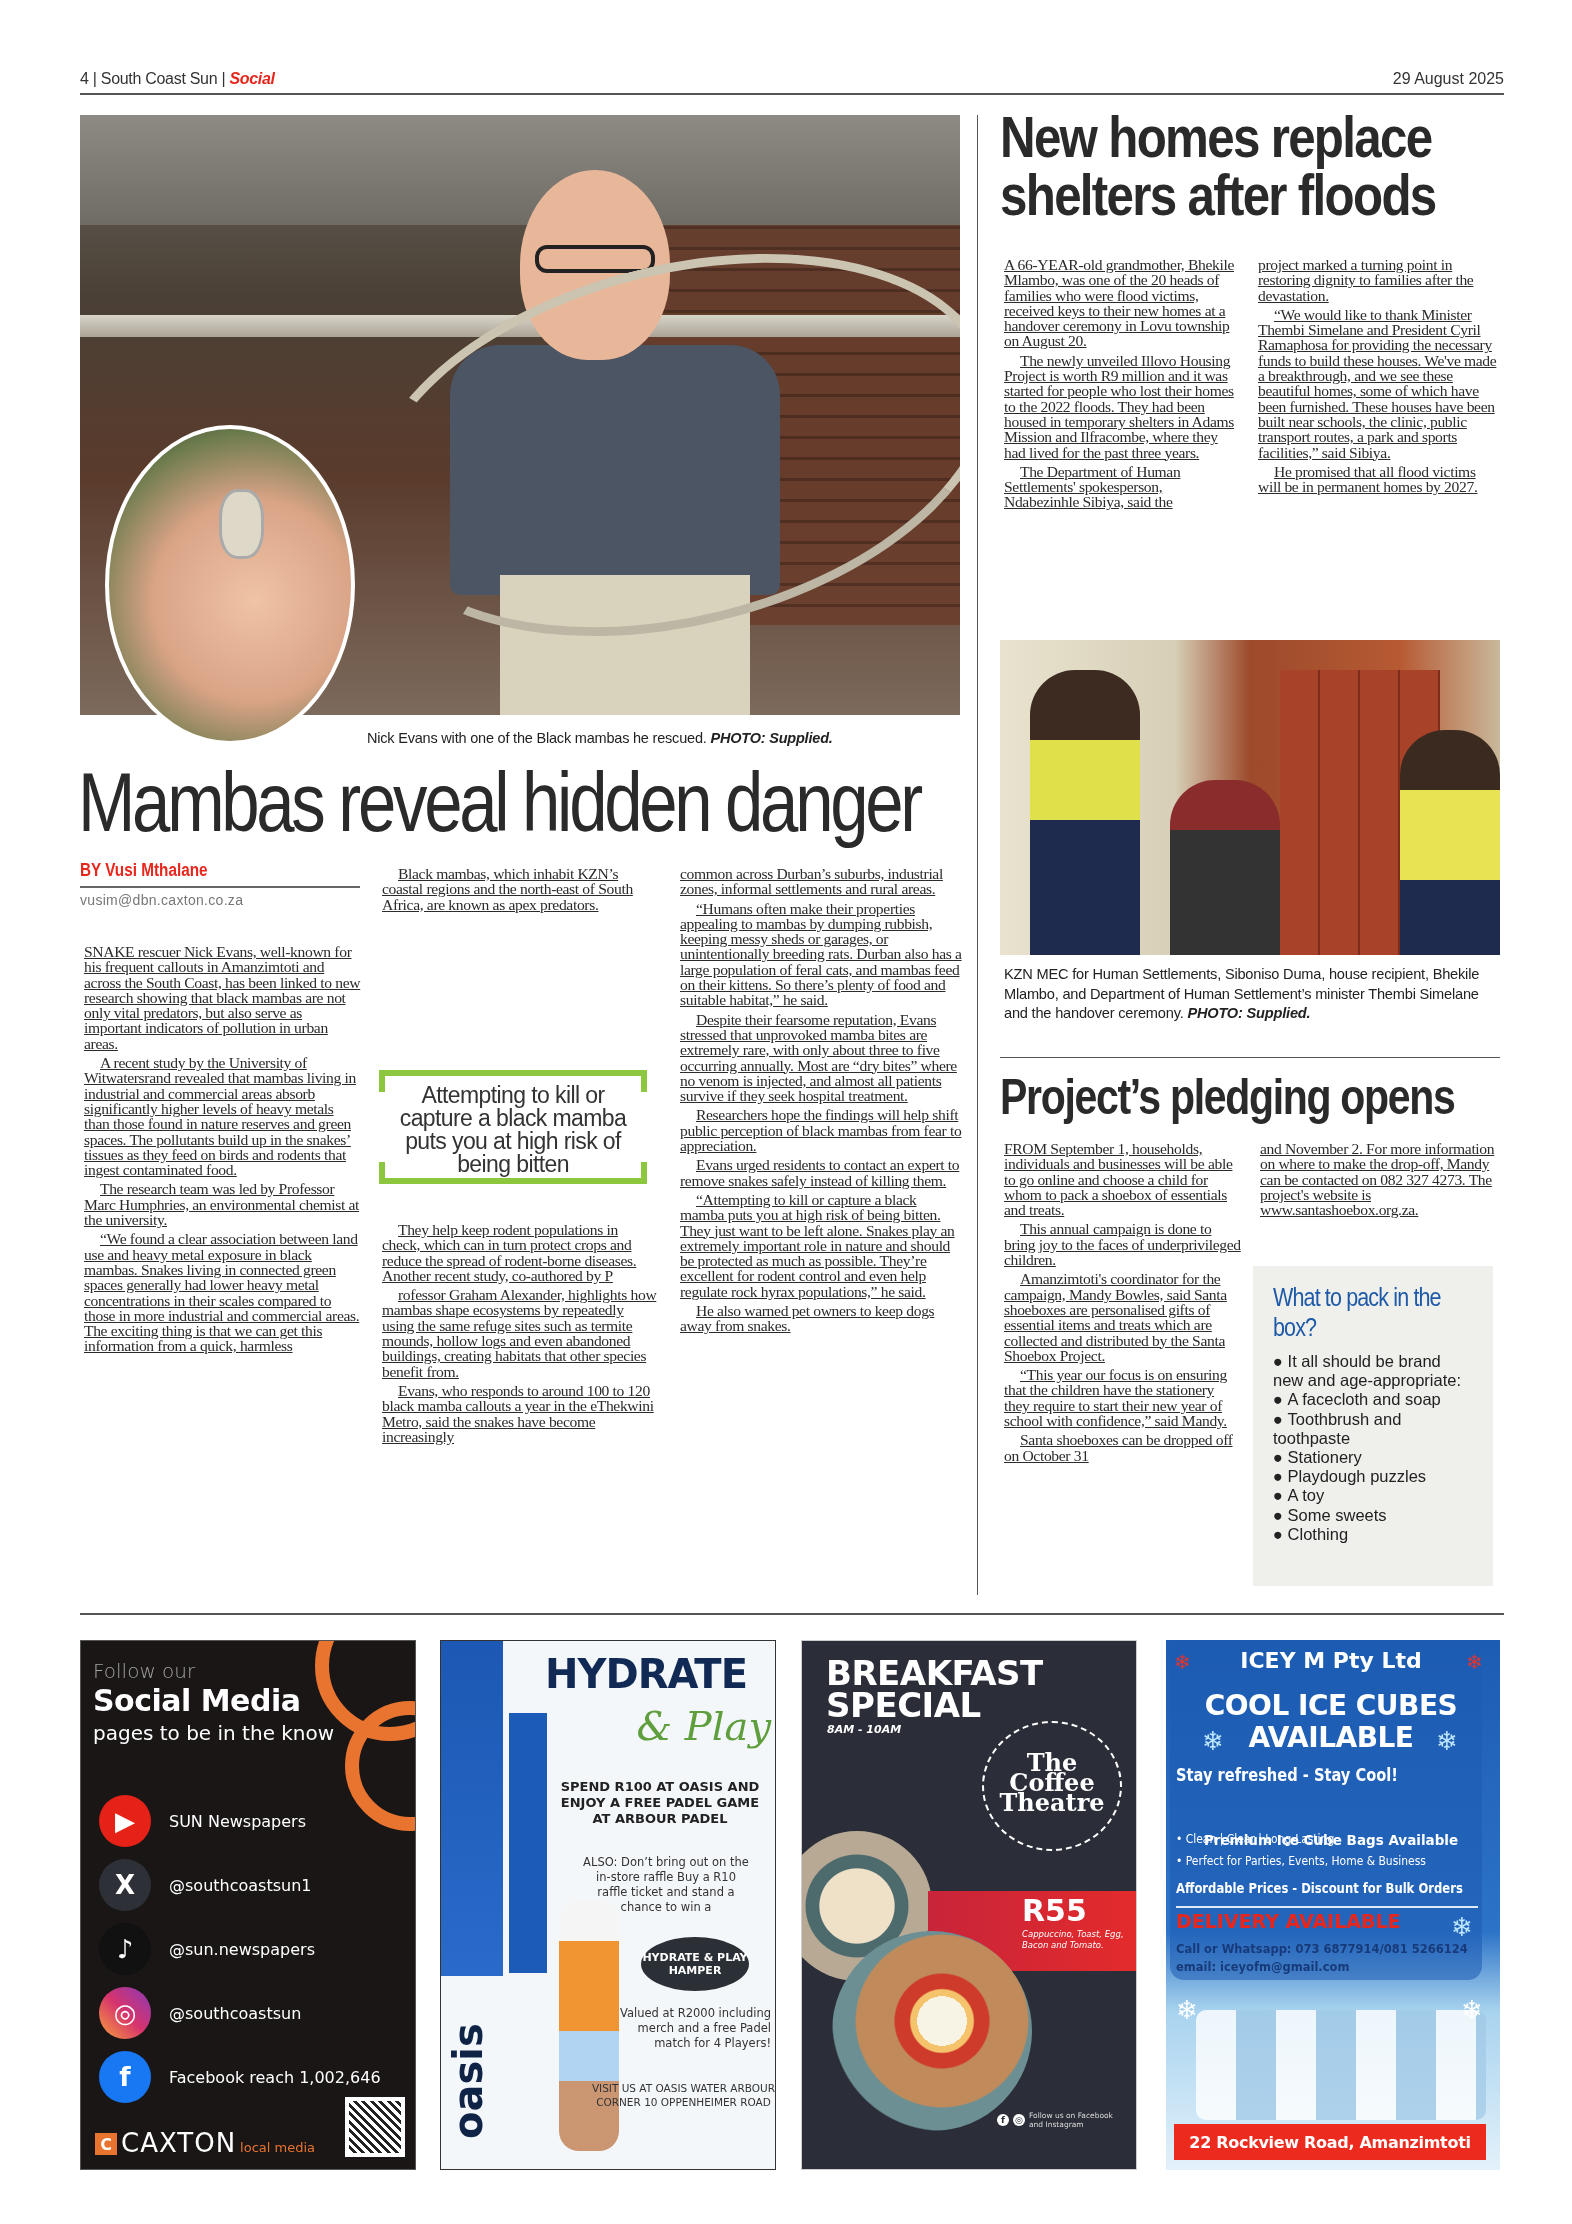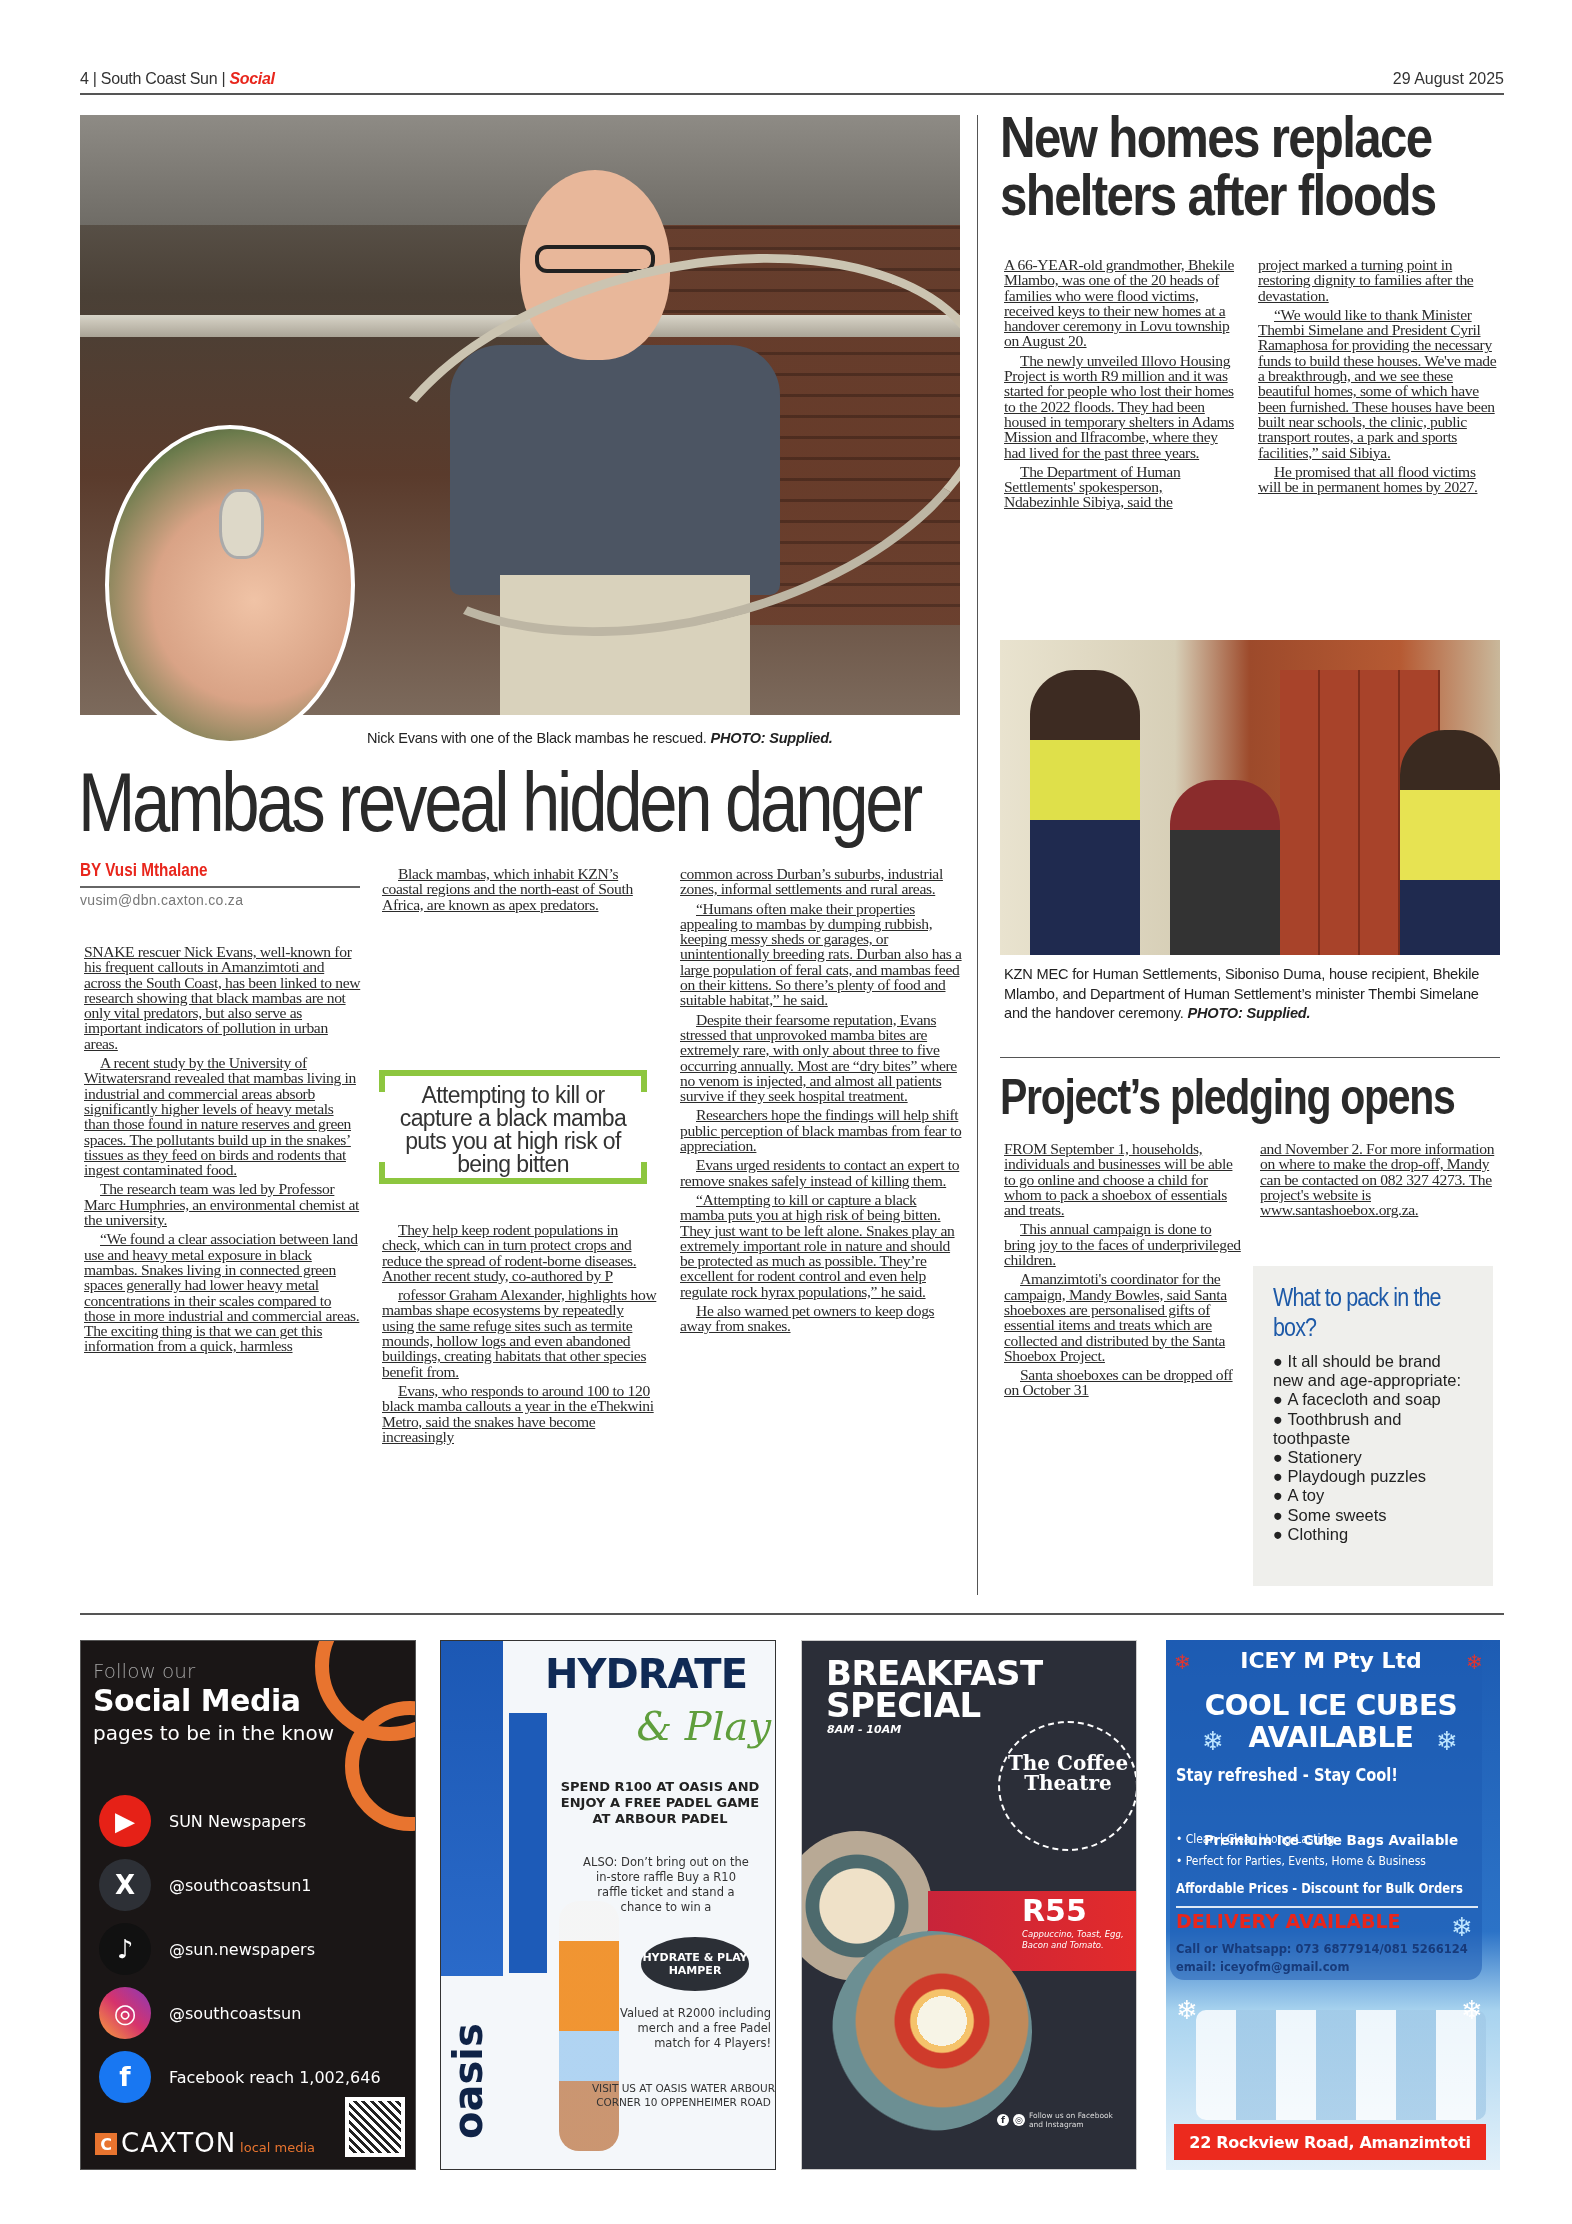--- a/index.html
+++ b/index.html
@@ -95,21 +95,21 @@
   .ad-oasis .offer { position:absolute; left:110px; top:138px; width:218px; text-align:center; color:#222; font-family:"DejaVu Sans", sans-serif; font-weight:bold; font-size:13px; line-height:16px; }
   .ad-oasis .also { position:absolute; left:140px; top:214px; width:170px; text-align:center; color:#333; font-family:"DejaVu Sans", sans-serif; font-size:11.5px; line-height:15px; }
   .ad-oasis .hamper { position:absolute; left:200px; top:296px; width:108px; height:54px; border-radius:50%; background:#2b2f36; color:#fff; font-family:"DejaVu Sans", sans-serif; font-weight:bold; font-size:11px; line-height:13px; display:flex; align-items:center; justify-content:center; text-align:center; }
   .ad-oasis .player { position:absolute; left:118px; top:260px; width:60px; height:250px; background: linear-gradient(180deg,#f5f5f5 0 40px,#f08a1c 40px 130px,#a9d0f1 130px 180px,#c68b62 180px); border-radius:20px; opacity:.9; }
   .ad-oasis .valued { position:absolute; left:175px; top:365px; width:155px; text-align:right; color:#333; font-family:"DejaVu Sans", sans-serif; font-size:11.5px; line-height:15px; }
   .ad-oasis .visit { position:absolute; left:150px; top:440px; width:185px; text-align:center; color:#333; font-family:"DejaVu Sans", sans-serif; font-size:10.5px; line-height:14px; }
 
   .ad-breakfast { left: 801px; width: 336px; background: #2b2e38; border: 1px solid #ccc; }
   .ad-breakfast .t1 { position:absolute; left:24px; top:16px; color:#fff; font-family:"DejaVu Sans", sans-serif; font-weight:bold; font-size:34px; line-height:32px; letter-spacing:-0.5px; }
   .ad-breakfast .time { position:absolute; left:25px; top:82px; color:#fff; font-family:"DejaVu Sans", sans-serif; font-weight:bold; font-style:italic; font-size:11px; }
-  .ad-breakfast .logo { position:absolute; left:196px; top:80px; width:140px; height:130px; border:2px dashed #fff; border-radius:50%; color:#fff; font-family:"DejaVu Serif", serif; font-weight:bold; font-size:20px; line-height:20px; text-align:center; padding-top:30px; }
+  .ad-breakfast .logo { position:absolute; left:180px; top:80px; width:140px; height:130px; border:2px dashed #fff; border-radius:50%; color:#fff; font-family:"DejaVu Serif", serif; font-weight:bold; font-size:24px; line-height:20px; text-align:center; padding-top:30px; }
   .ad-breakfast .plate1 { position:absolute; left:-20px; top:190px; width:150px; height:150px; border-radius:50%; background: radial-gradient(circle,#efe1c8 0 35%,#4d6a6d 36% 48%,#b8a995 49%); }
   .ad-breakfast .plate2 { position:absolute; left:30px; top:290px; width:200px; height:200px; border-radius:50%; background: radial-gradient(circle at 55% 45%,#f7f4e6 0 16%,#f5c36b 16% 20%,#cf3b2b 21% 30%,#c08a5a 31% 55%,#6c8f93 56% 70%,#2b2e38 71%); }
   .ad-breakfast .price-band { position:absolute; left:126px; top:250px; width:210px; height:80px; background: linear-gradient(90deg,#c8243a,#e32b2b); }
   .ad-breakfast .price { position:absolute; left:220px; top:252px; color:#fff; font-family:"DejaVu Sans", sans-serif; font-weight:bold; font-size:30px; }
   .ad-breakfast .price-desc { position:absolute; left:220px; top:288px; width:110px; color:#fff; font-family:"DejaVu Sans", sans-serif; font-style:italic; font-size:8.5px; line-height:11px; }
   .ad-breakfast .follow { position:absolute; left:195px; top:470px; color:#ddd; font-family:"DejaVu Sans", sans-serif; font-size:7.5px; line-height:9px; display:flex; align-items:center; gap:4px; }
   .ad-breakfast .follow .ic { width:12px; height:12px; border-radius:50%; background:#fff; color:#2b2e38; font-size:9px; font-weight:bold; display:flex; align-items:center; justify-content:center; }
 
   .ad-ice { left: 1166px; width: 334px; background: linear-gradient(180deg,#1d5cb3 0%, #2c73c7 55%, #a8d3ef 70%, #e3f1fa 100%); }
   .ad-ice .panel { position:absolute; left:4px; top:0; width:312px; height:340px; background:#1e5bb2; border-radius:0 0 14px 14px; opacity:0.55; }
@@ -228,20 +228,21 @@
   <span>KZN MEC for Human Settlements, Siboniso Duma, house recipient, Bhekile Mlambo, and Department of Human Settlement’s minister Thembi Simelane and the handover ceremony.</span>
   <span class="credit">PHOTO: Supplied.</span>
 </div>
 <div class="right-rule"></div>
 
 <h2 class="headline-pledge">Project’s pledging opens</h2>
 <div class="col" style="left:1000px; top:1137px; width:245px;">
   <p>FROM September 1, households, individuals and businesses will be able to go online and choose a child for whom to pack a shoebox of essentials and treats.</p>
   <p class="indent">This annual campaign is done to bring joy to the faces of underprivileged children.</p>
   <p class="indent">Amanzimtoti's coordinator for the campaign, Mandy Bowles, said Santa shoeboxes are personalised gifts of essential items and treats which are collected and distributed by the Santa Shoebox Project.</p>
+  <p class="indent">“This year our focus is on ensuring that the children have the stationery they require to start their new year of school with confidence,” said Mandy.</p>
   <p class="indent">Santa shoeboxes can be dropped off on October 31</p>
 </div>
 <div class="col" style="left:1256px; top:1137px; width:245px;">
   <p>and November 2. For more information on where to make the drop-off, Mandy can be contacted on 082 327 4273. The project's website is www.santashoebox.org.za.</p>
 </div>
 
 <div class="factbox">
   <div class="title">What to pack in the box?</div>
   <ul>
     <li>It all should be brand new and age-appropriate:</li>

